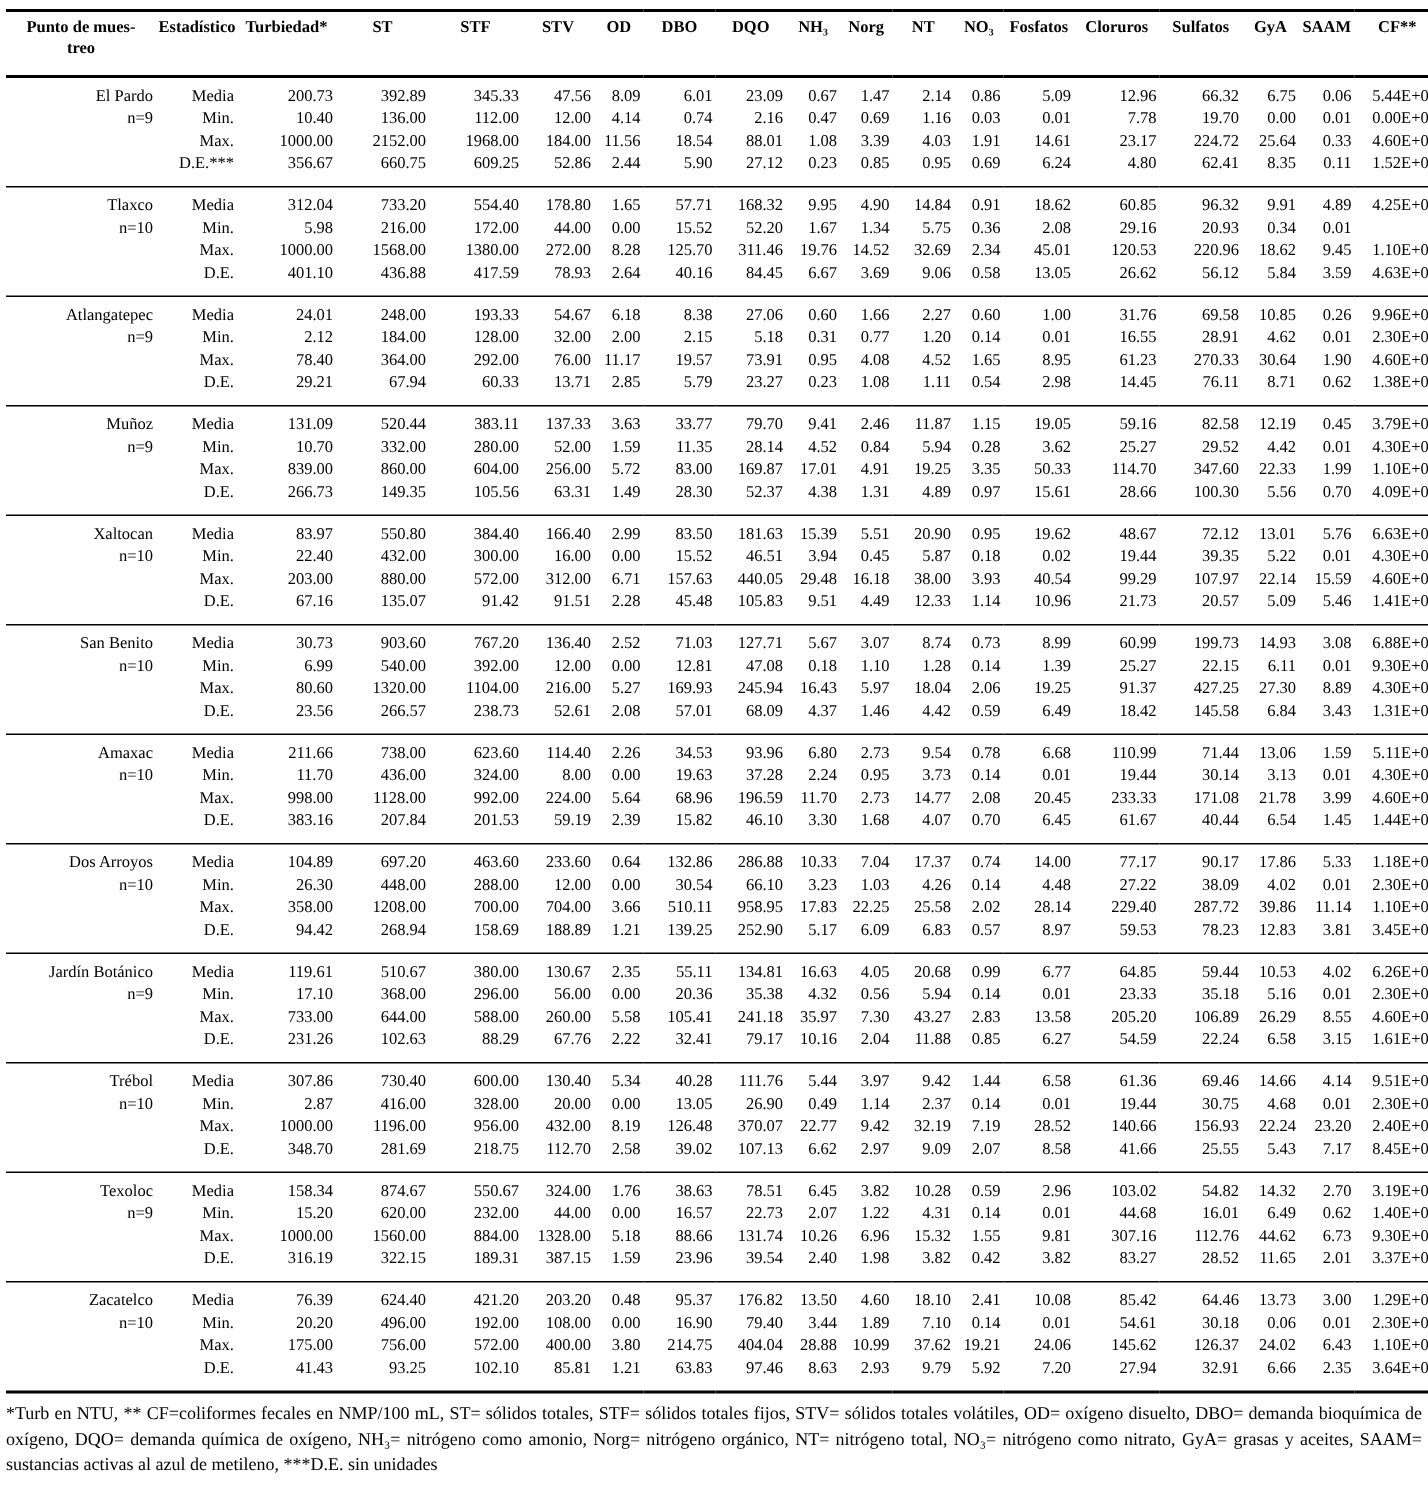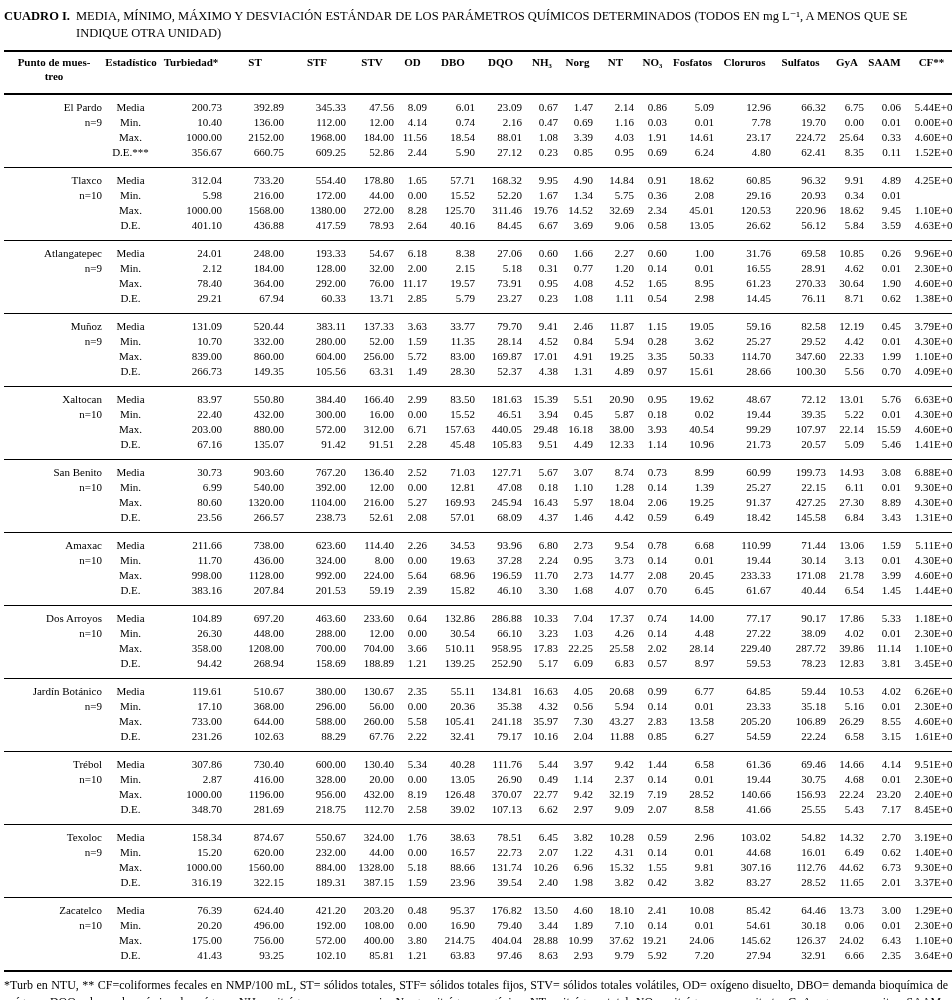--- a/index.html
+++ b/index.html
@@ -35,48 +35,44 @@
     font-weight: bold;
     vertical-align: top;
     text-align: center;
     padding: 4px 1px 10px 1px;
     border-bottom: 2px solid #000;
     white-space: pre-line;
     line-height: 1.25;
     overflow: hidden;
   }
   thead th.col-site { text-align: center; }
-  thead th.col-stat { text-align: center; }
+  thead th.col-stat { text-align: right; }
   tbody td {
     line-height: 15px;
     padding: 0 2px 0 1px;
     white-space: nowrap;
     overflow: hidden;
   }
   tbody td.site { text-align: right; }
-  tbody td.stat { text-align: center; }
+  tbody td.stat { text-align: right; }
   tbody td.num  { text-align: right; }
   tr.block-first td { border-top: 1px solid #000; padding-top: 5px; }
   tr.block-last  td { padding-bottom: 7px; }
   .footnote {
     font-size: 12px;
     line-height: 17px;
     text-align: justify;
     margin-top: 5px;
   }
 </style>
 </head>
 <body>
 
 <div class="page">
 
-  <div class="caption">
-    <span class="caption-label">CUADRO I.</span>
-    <span class="caption-text">MEDIA, MÍNIMO, MÁXIMO Y DESVIACIÓN ESTÁNDAR DE LOS PARÁMETROS QUÍMICOS DETERMINADOS (TODOS EN mg L⁻¹, A MENOS QUE SE INDIQUE OTRA UNIDAD)</span>
-  </div>
 
   <table class="params">
     <colgroup>
         <col style="width: 100px;">
         <col style="width: 54px;">
         <col style="width: 66px;">
         <col style="width: 62px;">
         <col style="width: 62px;">
         <col style="width: 48px;">
         <col style="width: 33px;">

